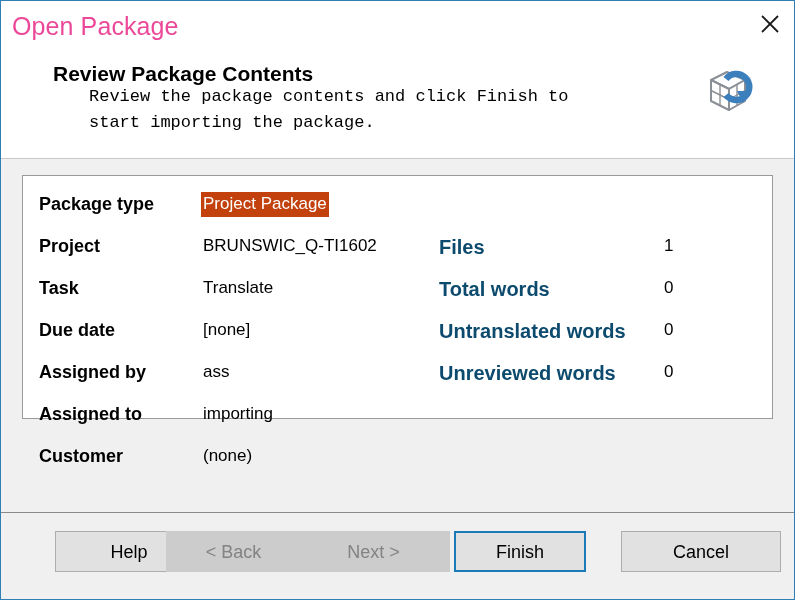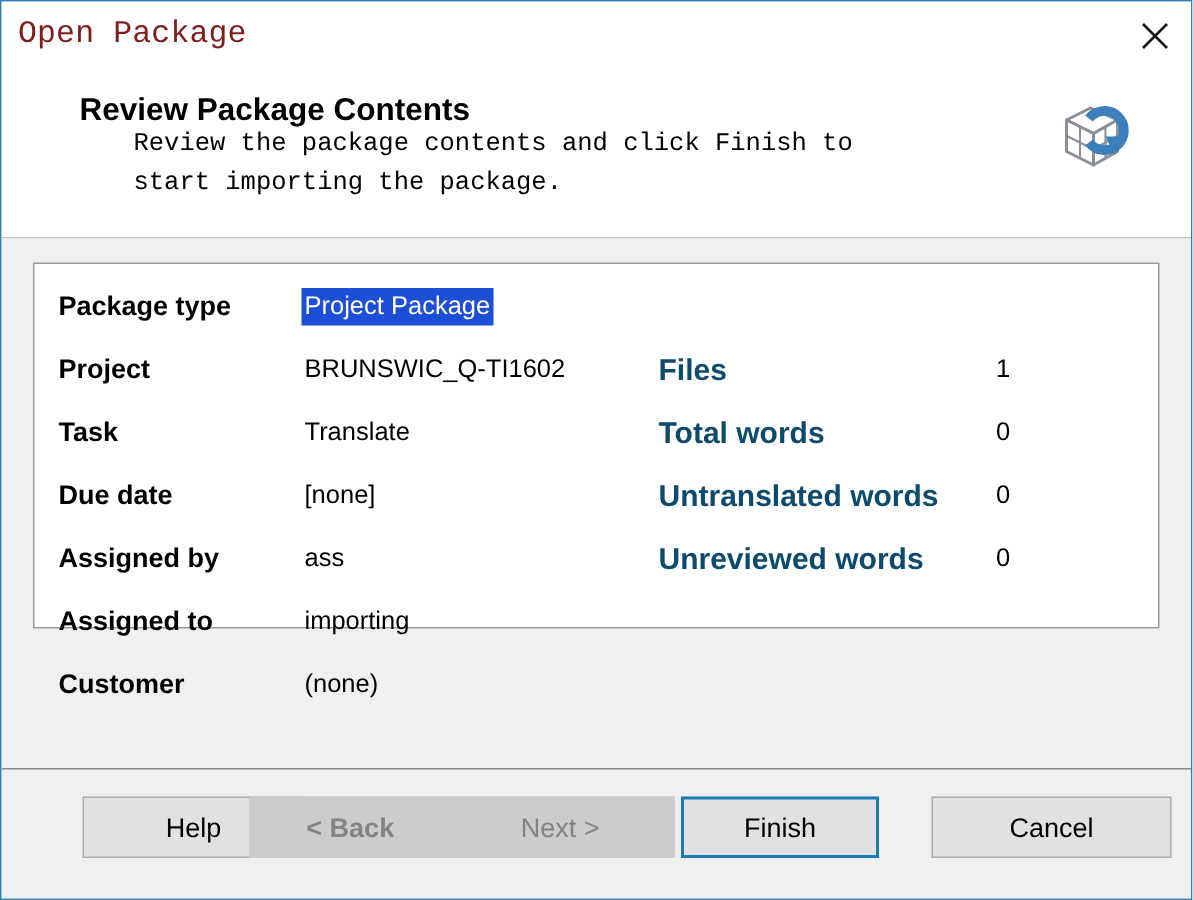--- a/index.html
+++ b/index.html
@@ -26,23 +26,23 @@
   .titlebar {
     position: relative;
     height: 51px;
     background: #ffffff;
     box-sizing: border-box;
   }
   .titlebar-text {
     position: absolute;
     left: 11px;
     top: 11px;
-    font-size: 21px;
-    color: #7f1d1d;
-    font-family: Liberation Mono, monospace;
+    font-size: 25px;
+    color: #ec4899;
+    font-family: Liberation Sans, sans-serif;
     font-weight: 400;
     letter-spacing: 0.1px;
     white-space: nowrap;
   }
   .close-btn {
     position: absolute;
     right: 0px;
     top: 0px;
     width: 48px;
     height: 45px;
@@ -123,21 +123,21 @@
   }
   .f-value {
     position: absolute;
     left: 180px;
     top: 0;
     font-size: 17px;
     color: #000000;
     white-space: nowrap;
   }
   .f-value.highlighted {
-    background: #1d4ed8;
+    background: #c2410c;
     color: #ffffff;
     padding: 2px 2px 3px 2px;
     top: -2px;
     left: 178px;
   }
   .f-label2 {
     position: absolute;
     left: 416px;
     top: 0;
     font-size: 20px;
@@ -183,21 +183,21 @@
     background: #cccccc;
     border-color: #cccccc;
     color: #838383;
     cursor: default;
   }
   .btn.focused {
     background: #e1e1e1;
     border: 2px solid #1b7ab8;
   }
   #btn-help   { left: 17px;  width: 148px; margin-left: 37px; }
-  #btn-back   { left: 165px; width: 135px; font-weight: bold; }
+  #btn-back   { left: 165px; width: 135px; }
   #btn-next   { left: 296px; width: 153px; }
   #btn-finish { left: 453px; width: 132px; }
   #btn-cancel { left: 620px; width: 160px; }
 </style>
 </head>
 <body>
 
 <div id="dialog">
 
   <div class="titlebar">

